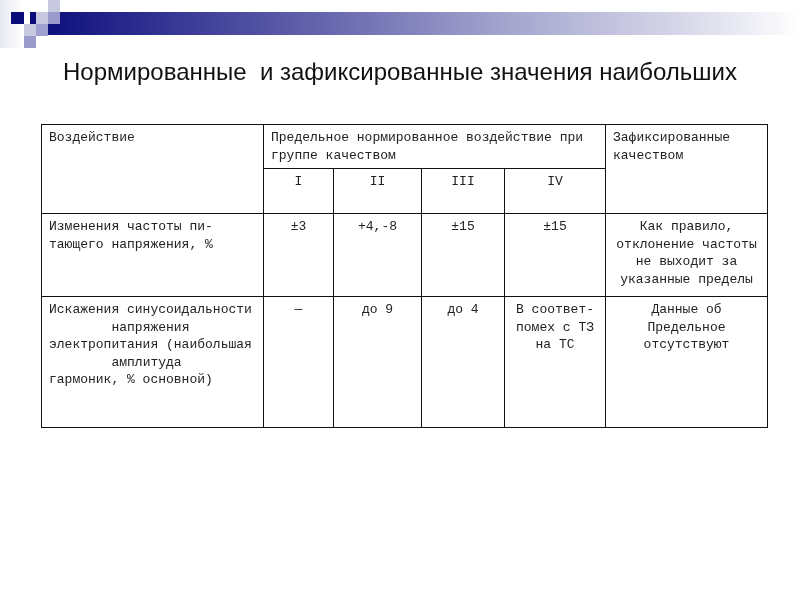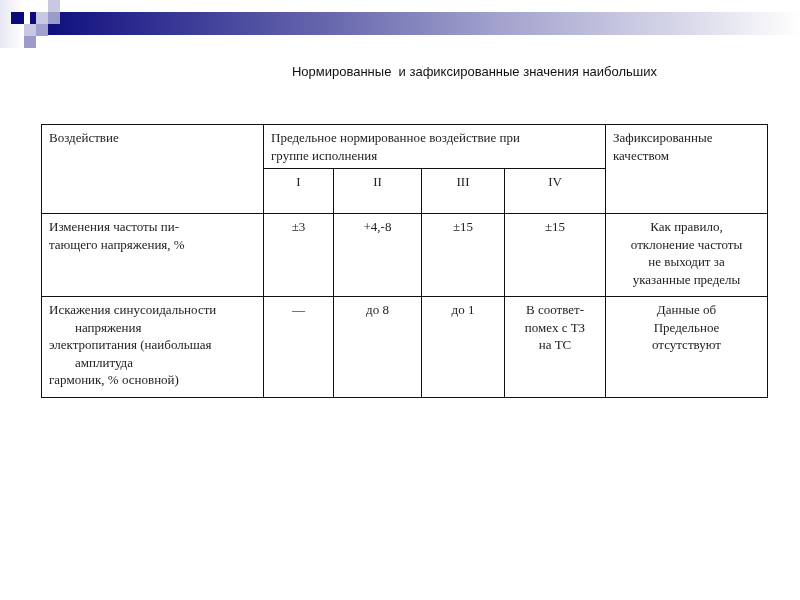--- a/index.html
+++ b/index.html
@@ -1,23 +1,23 @@
 <!DOCTYPE html>
 <html><head>
 <meta charset="utf-8">
 <style>
   html, body { margin: 0; padding: 0; }
   body { width: 800px; height: 600px; background: #ffffff; position: relative; overflow: hidden; font-family: "Liberation Sans", sans-serif; }
   .topbar { position: absolute; left: 30px; top: 12px; width: 770px; height: 23px;
     background: linear-gradient(to right, #0a0a7a 0%, #2e2e90 15%, #6a6ab0 40%, #a0a0cc 60%, #d8d8ea 85%, #ffffff 100%); }
   .sq { position: absolute; }
-  .title { position: absolute; left: 0; top: 60px; width: 657px; text-align: right; font-size: 13px; line-height: 24px; color: #111; }
+  .title { position: absolute; left: 0; top: 60px; width: 800px; text-align: center; font-size: 24px; line-height: 24px; color: #111; }
   .title div { white-space: pre; }
   table.tbl { position: absolute; left: 41px; top: 124px; border-collapse: collapse; font-family: "Liberation Serif", serif; font-size: 13px; color: #222; }
-  table.tbl td { border: 1.2px solid #111; vertical-align: top; padding: 4px 7px; line-height: 17.5px; }
+  table.tbl td { border: 1.2px solid #111; vertical-align: top; padding: 4px 7px; line-height: 17.5px; font-family: Liberation Mono, monospace; }
   .c { text-align: center; }
   .pre { white-space: pre-line; }
 </style>
 </head>
 <body>
 
 <div>
   <div class="topbar"></div>
   <div class="sq" style="left:0;top:0;width:24px;height:48px;background:linear-gradient(to right,#e8e8f4,#ffffff);"></div>
   <div class="sq" style="left:48px;top:0;width:12px;height:12px;background:#c8c8e0;"></div>
@@ -31,21 +31,21 @@
 
 <div class="title">
   <div>Нормированные  и зафиксированные значения наибольших</div>
 </div>
 
 <table class="tbl">
   <tbody>
       <tr style="height:44px;">
     <td rowspan="2" style="width:207px;" class="pre">Воздействие</td>
     <td colspan="4" class="pre">Предельное нормированное воздействие при
- группе        исполнения</td>
+ группе        качеством</td>
     <td rowspan="2" style="width:147px;" class="pre">Зафиксированные
  качеством</td>
   </tr>
   <tr style="height:45px;">
     <td class="c" style="width:55px;">I</td>
     <td class="c" style="width:73px;">II</td>
     <td class="c" style="width:68px;">III</td>
     <td class="c" style="width:86px;border-radius:17px;">IV</td>
   </tr>
   <tr style="height:83px;">
@@ -53,29 +53,29 @@
 тающего напряжения, %</td>
     <td class="c">±3</td>
     <td class="c">+4,-8</td>
     <td class="c">±15</td>
     <td class="c">±15</td>
     <td class="c pre">Как правило,
 отклонение частоты
 не выходит за
 указанные пределы</td>
   </tr>
-  <tr style="height:101px;">
+  <tr style="height:131px;">
     <td class="pre" style="white-space:pre-wrap;">Искажения синусоидальности
         напряжения
 электропитания (наибольшая
         амплитуда
 гармоник, % основной)</td>
     <td class="c">—</td>
-    <td class="c">до 8</td>
-    <td class="c">до 1</td>
+    <td class="c">до 9</td>
+    <td class="c">до 4</td>
     <td class="c pre">В соответ-
 помех с ТЗ
 на ТС</td>
     <td class="c pre">Данные об
 Предельное
 отсутствуют</td>
   </tr>
 </tbody>
   </table>
 

